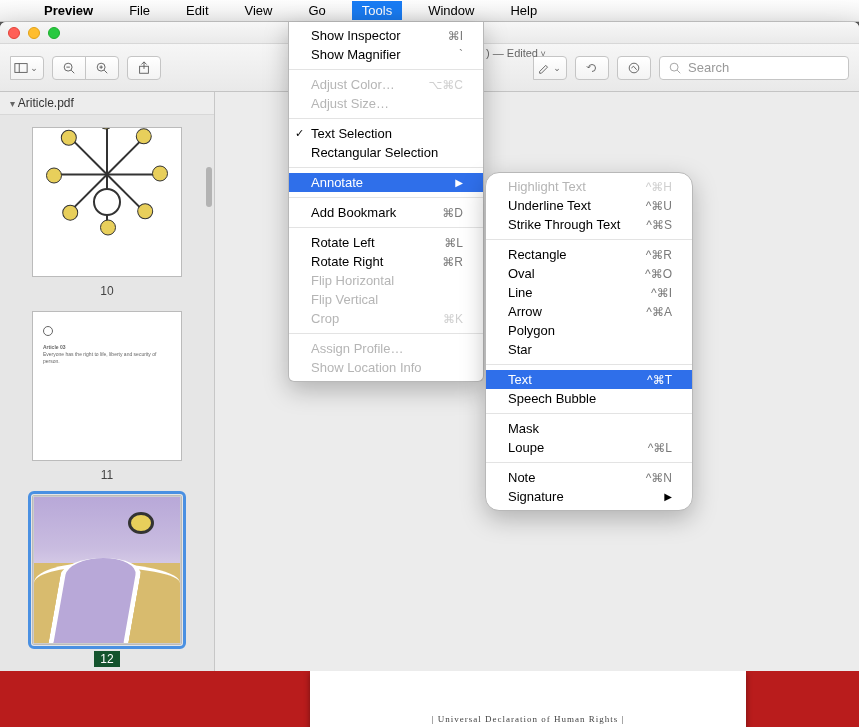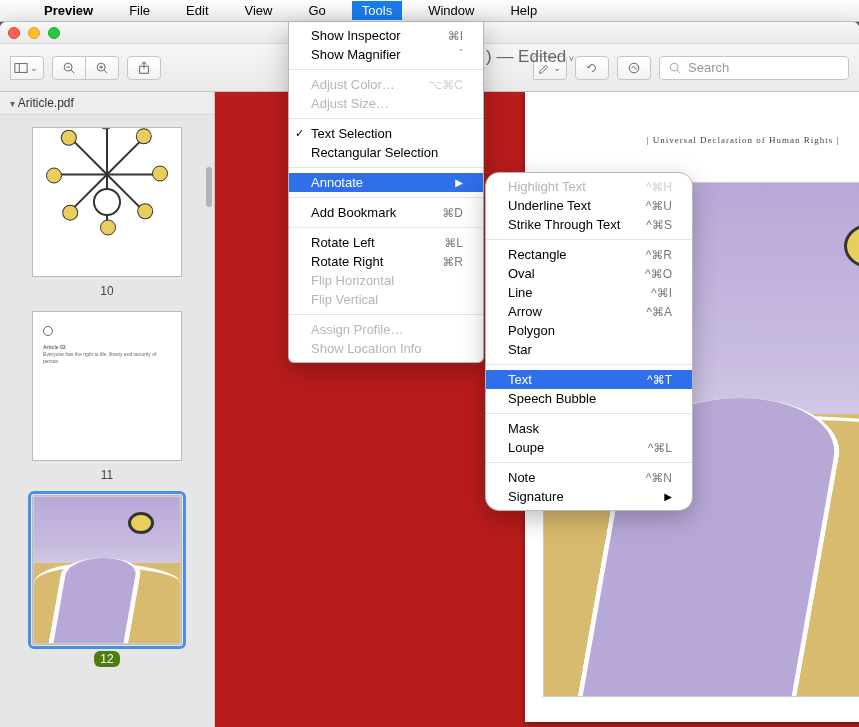--- a/index.html
+++ b/index.html
@@ -23,29 +23,29 @@
 
 .toolbar { height: 48px; background: linear-gradient(#f6f6f6,#e9e9e9); border-bottom: 1px solid #c4c4c4; display: flex; align-items: center; padding: 0 10px; gap: 8px; }
 .tb-btn { height: 24px; min-width: 34px; border: 1px solid #c5c5c5; border-radius: 4px; background: linear-gradient(#fff,#f3f3f3); display: inline-flex; align-items: center; justify-content: center; color: #555; font-size: 12px; }
 .tb-group { display: inline-flex; }
 .tb-group .tb-btn { border-radius: 0; margin-left: -1px; }
 .tb-group .tb-btn:first-child { border-radius: 4px 0 0 4px; margin-left: 0; }
 .tb-group .tb-btn:last-child { border-radius: 0 4px 4px 0; }
 .tb-chev { font-size: 9px; color:#666; padding: 0 2px; }
 .searchbox { margin-left: auto; width: 190px; height: 24px; border: 1px solid #c5c5c5; border-radius: 4px; background: #fff; display: flex; align-items: center; padding: 0 8px; color: #999; gap: 6px; }
 
-.body { display: flex; height: calc(100% - 70px); }
+.body { display: flex; height: calc(100% - 70px); flex-direction: column; }
 .sidebar { width: 215px; background: #e6e6e6; border-right: 1px solid #c7c7c7; overflow-y: auto; position: relative; }
 .docname { padding: 4px 10px; font-size: 12px; color: #333; background:#ededed; border-bottom:1px solid #d8d8d8;}
 .docname::before { content: "▾ "; color:#666; font-size:10px;}
 .thumb { margin: 12px auto 4px; display: block; text-align: center; }
 .thumb .tbox { width: 150px; height: 150px; background: #fff; border: 1px solid #bbb; margin: 0 auto; overflow:hidden; position:relative; }
 .thumb.sel .tbox { outline: 3px solid #4a90e2; outline-offset: 1px; border-radius: 2px; }
 .thumb .pnum { margin-top: 6px; font-size: 12px; color: #444; display:inline-block; padding:1px 6px;}
-.thumb.sel .pnum { background:#4d7c0f; color:#fff; border-radius:6px; }
+.thumb.sel .pnum { background:#14532d; color:#fff; border-radius:0; }
 .sidebar::-webkit-scrollbar { width: 14px; }
 .sidebar-scroll-hint { position:absolute; right:2px; top:75px; width:6px; height:40px; background:#b3b3b3; border-radius:3px;}
 
 .canvas { flex: 1; background: #b91c1c; overflow: hidden; position: relative; }
 .page { position: absolute; background: #fff; box-shadow: 0 2px 6px rgba(0,0,0,.4); }
 .page1 { left: 310px; top: 0; width: 436px; height: 630px; }
 .page1 .hdr { position:absolute; top:43px; left:0; right:0; text-align:center; font-size:9px; color:#444; letter-spacing:1px; font-family: Georgia, serif;}
 .page1 .art { position:absolute; top:90px; left:18px; right:18px; bottom:25px; }
 
 .illus { width:100%; height:100%; position:relative; overflow:hidden; background:linear-gradient(#b8a8d8 0%, #c9bce0 35%, #d8cee8 50%); border:1px solid #ccc;}
@@ -72,21 +72,21 @@
 .mi.disabled { color: #b5b5b5; }
 .mi.sel { background: #2f6fea; color: #fff; }
 .mi .chk { position: absolute; left: 6px; font-size: 11px; }
 .mi .sc { margin-left: auto; color: #7a7a7a; font-size: 12px; letter-spacing: 0; }
 .mi.sel .sc { color: #fff; }
 .mi.disabled .sc { color: #cfcfcf; }
 .mi .arrow { margin-left: auto; font-size: 10px; }
 .mi.sel .arrow { color: #fff; }
 .sep { height: 1px; background: #e3e3e3; margin: 5px 0; }
 
-.editstatus { position:absolute; left:486px; top:25px; font-size:17px; color:#666; background:transparent; }
+.editstatus { position:absolute; left:486px; top:25px; font-size:11px; color:#666; background:transparent; }
 .editstatus::after{content:" ˅"; font-size:9px;}
 
 svg.ico { width:14px; height:14px; }
 </style>
 </head>
 <body>
 
 <div class="menubar">
   <span class="apple"></span>
   <span class="item app">Preview</span>
@@ -281,20 +281,24 @@
     <div class="mi">
       <span>Rotate Right</span>
       <span class="sc">⌘R</span>
     </div>
     <div class="mi disabled">
       <span>Flip Horizontal</span>
     </div>
     <div class="mi disabled">
       <span>Flip Vertical</span>
     </div>
+    <div class="mi disabled">
+      <span>Crop</span>
+      <span class="sc">⌘K</span>
+    </div>
     <div class="sep"></div>
     <div class="mi disabled">
       <span>Assign Profile…</span>
     </div>
     <div class="mi disabled">
       <span>Show Location Info</span>
     </div>
   </div>
 
 <div class="menu sub" id="annotate-menu">

